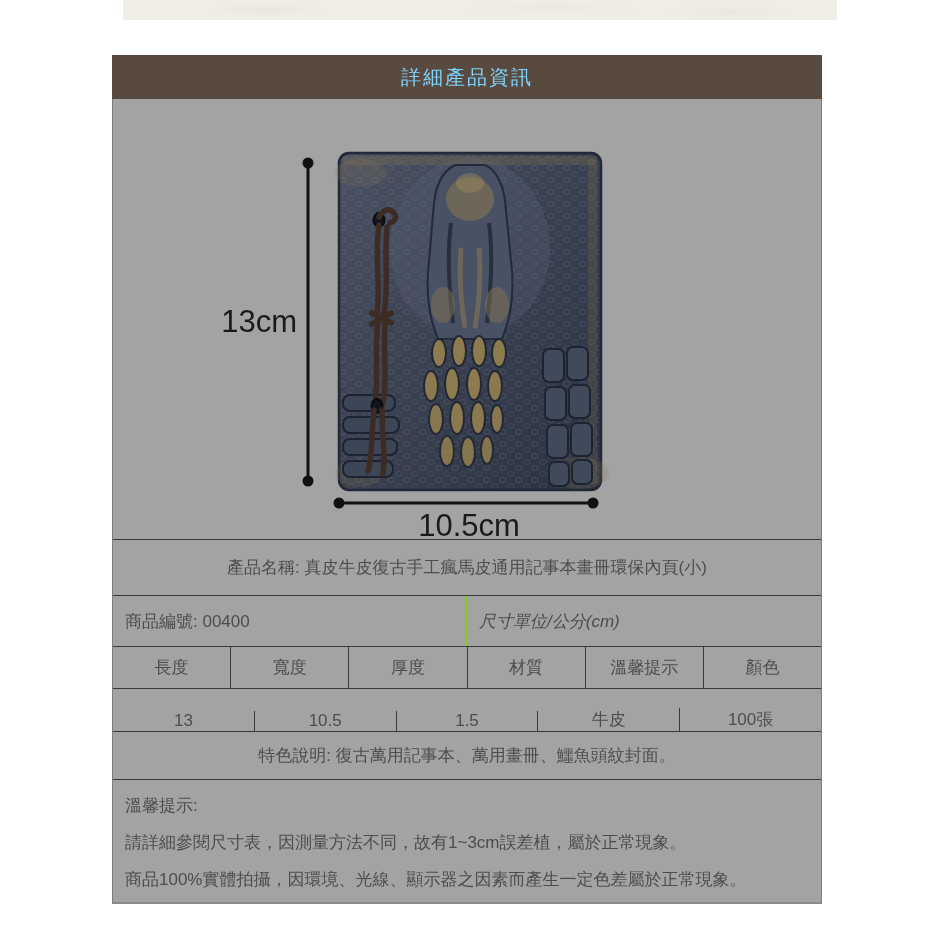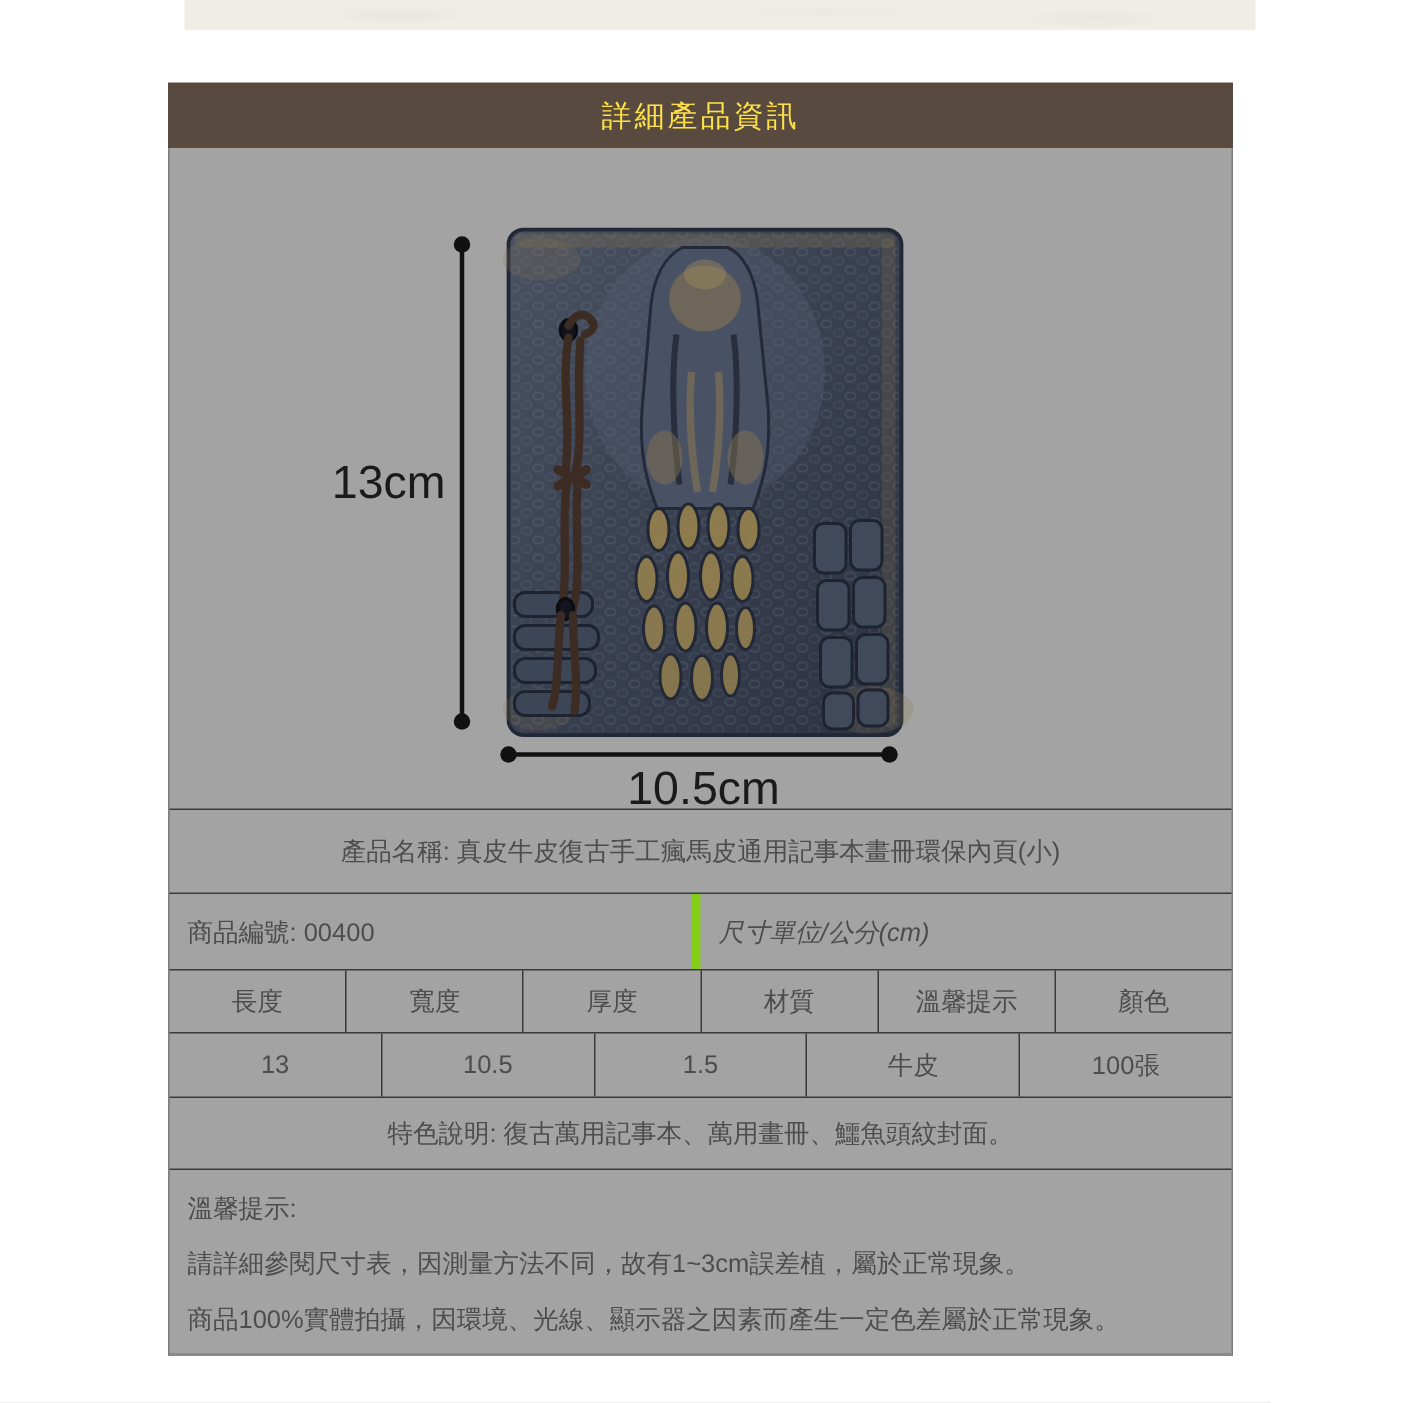--- a/index.html
+++ b/index.html
@@ -13,21 +13,21 @@
     background-image:
       radial-gradient(ellipse 80px 10px at 20% 50%, #e9e6de 0%, transparent 70%),
       radial-gradient(ellipse 120px 12px at 60% 40%, #ece9e1 0%, transparent 70%),
       radial-gradient(ellipse 90px 10px at 85% 60%, #eae7df 0%, transparent 70%);
   }
   .header-bar{
     position:absolute;left:112px;top:55px;width:710px;height:44px;
     background:#594a40;display:flex;align-items:center;justify-content:center;
   }
   .header-bar span{
-    color:#fde047;font-size:20px;letter-spacing:2px;
+    color:#7dd3fc;font-size:20px;letter-spacing:2px;
   }
   .content-box{
     position:absolute;left:112px;top:99px;width:710px;height:805px;
     background:#a3a3a3;border:1px solid #7c7c7c;border-top:none;
     border-bottom-width:2px;border-bottom-color:#8a8a8a;
     box-sizing:border-box;
   }
   .figure-area{
     position:absolute;left:0;top:0;width:708px;height:441px;
     border-bottom:1px solid #3a3a3a;box-sizing:border-box;
@@ -36,25 +36,25 @@
   .dim-label{fill:#1a1a1a;font-family:"Liberation Sans","DejaVu Sans",sans-serif;}
   .spec-table{
     position:absolute;left:0;top:441px;width:708px;height:363px;
     display:flex;flex-direction:column;font-size:17px;color:#4d4d4d;
   }
   .row{box-sizing:border-box;border-bottom:1px solid #3a3a3a;}
   .row:last-child{border-bottom:none;flex:1;}
   .name-row{height:56px;display:flex;align-items:center;justify-content:center;}
   .two-col{height:51px;display:flex;}
   .two-col .cell{display:flex;align-items:center;padding-left:12px;box-sizing:border-box;}
-  .two-col .cell.left{width:354px;border-right:6px solid #84cc16;}
+  .two-col .cell.left{width:354px;border-right:1px solid #84cc16;}
   .two-col .cell.right{flex:1;font-style:italic;}
   .six-col{display:flex;}
   .six-col.hdr{height:42px;}
-  .six-col.val{height:43px;}
+  .six-col.val{height:43px;align-items:flex-end;}
   .six-col .cell{
     flex:1;display:flex;align-items:center;justify-content:center;
     border-right:1px solid #3a3a3a;box-sizing:border-box;
   }
   .six-col .cell:last-child{border-right:none;}
   .feature-row{height:48px;display:flex;align-items:center;justify-content:center;}
   .tips-row{padding:7px 12px 0 12px;line-height:37px;font-size:17px;}
 </style>
 </head>
 <body>

